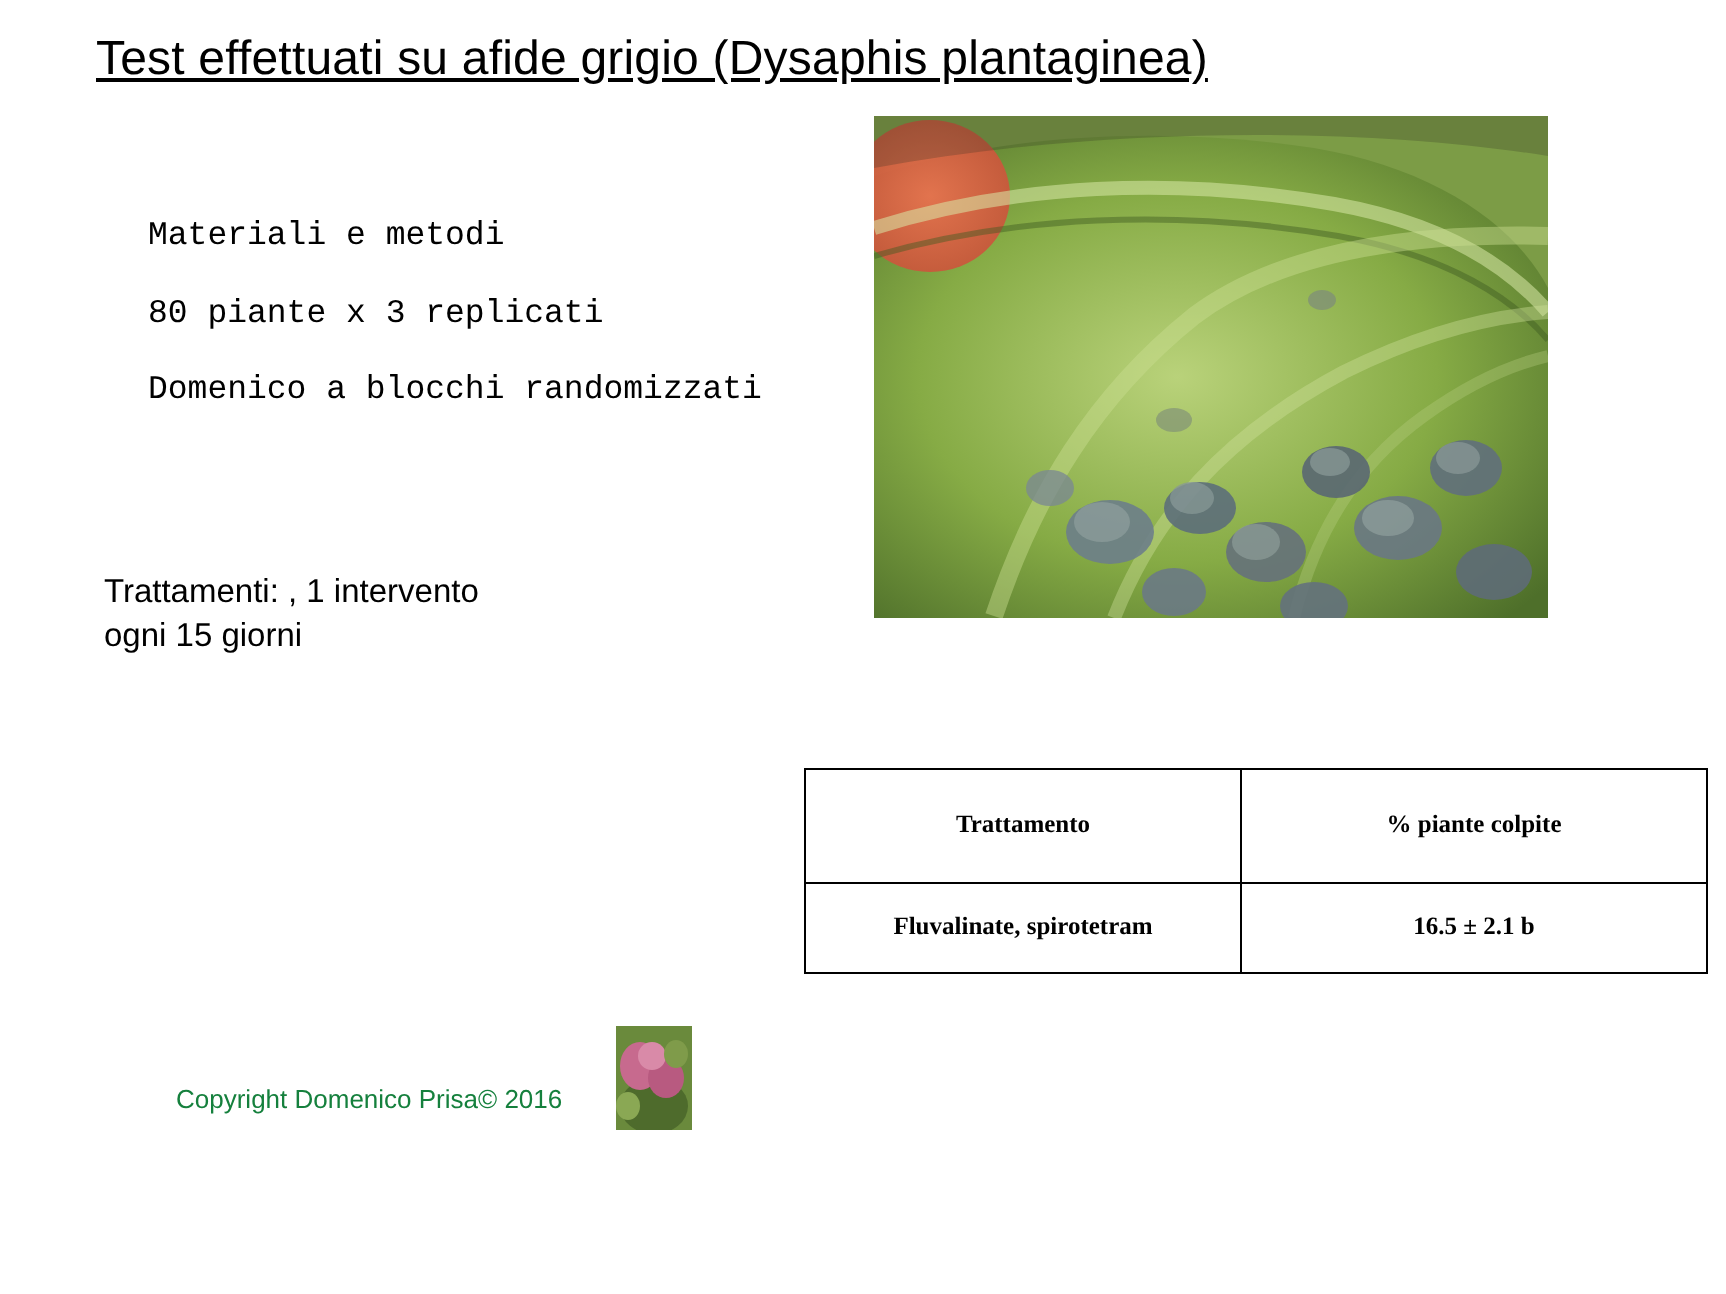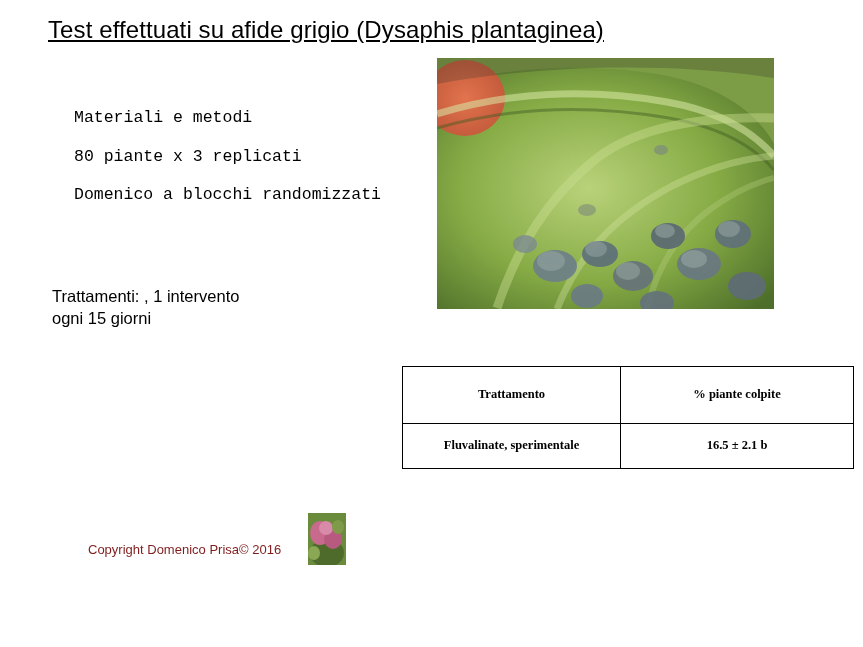--- a/index.html
+++ b/index.html
@@ -62,21 +62,21 @@
     height: 251px;
     overflow: hidden;
     background: #6d8f3a;
   }
   .photo svg {
     display: block;
   }
   .data-table {
     position: absolute;
     left: 402px;
-    top: 366px;
+    top: 384px;
     width: 425px;
     border-collapse: collapse;
     font-family: "Liberation Serif", serif;
     table-layout: fixed;
   }
   .data-table td, .data-table th {
     border: 1px solid #000000;
     text-align: center;
     vertical-align: middle;
     font-size: 12.5px;
@@ -88,21 +88,21 @@
   .data-table .col-b { width: 220px; }
   .data-table tr.r-head td { height: 48px; }
   .data-table tr.r1 td { height: 56px; }
   .data-table tr.r2 td { height: 36px; }
   .data-table tr.r3 td { height: 56px; }
   .copyright {
     position: absolute;
     left: 88px;
     top: 542px;
     font-size: 13px;
-    color: #7f1d1d;
+    color: #15803d;
     white-space: nowrap;
   }
   .thumb {
     position: absolute;
     left: 308px;
     top: 513px;
     width: 38px;
     height: 52px;
     overflow: hidden;
     background: #5a7a34;
@@ -172,21 +172,21 @@
     </svg>
   </div>
 
   <table class="data-table">
     <tbody>
       <tr class="r-head">
         <td class="col-a">Trattamento</td>
         <td class="col-b">% piante colpite</td>
       </tr>
       <tr class="r2">
-        <td class="col-a">Fluvalinate, sperimentale</td>
+        <td class="col-a">Fluvalinate, spirotetram</td>
         <td class="col-b">16.5 ± 2.1 b</td>
       </tr>
     </tbody>
   </table>
 
   <div class="copyright">Copyright Domenico Prisa© 2016</div>
 
   <div class="thumb">
     <svg width="38" height="52" viewBox="0 0 38 52" aria-hidden="true">
       <rect x="0" y="0" width="38" height="52" fill="#6a8a3c"></rect>

